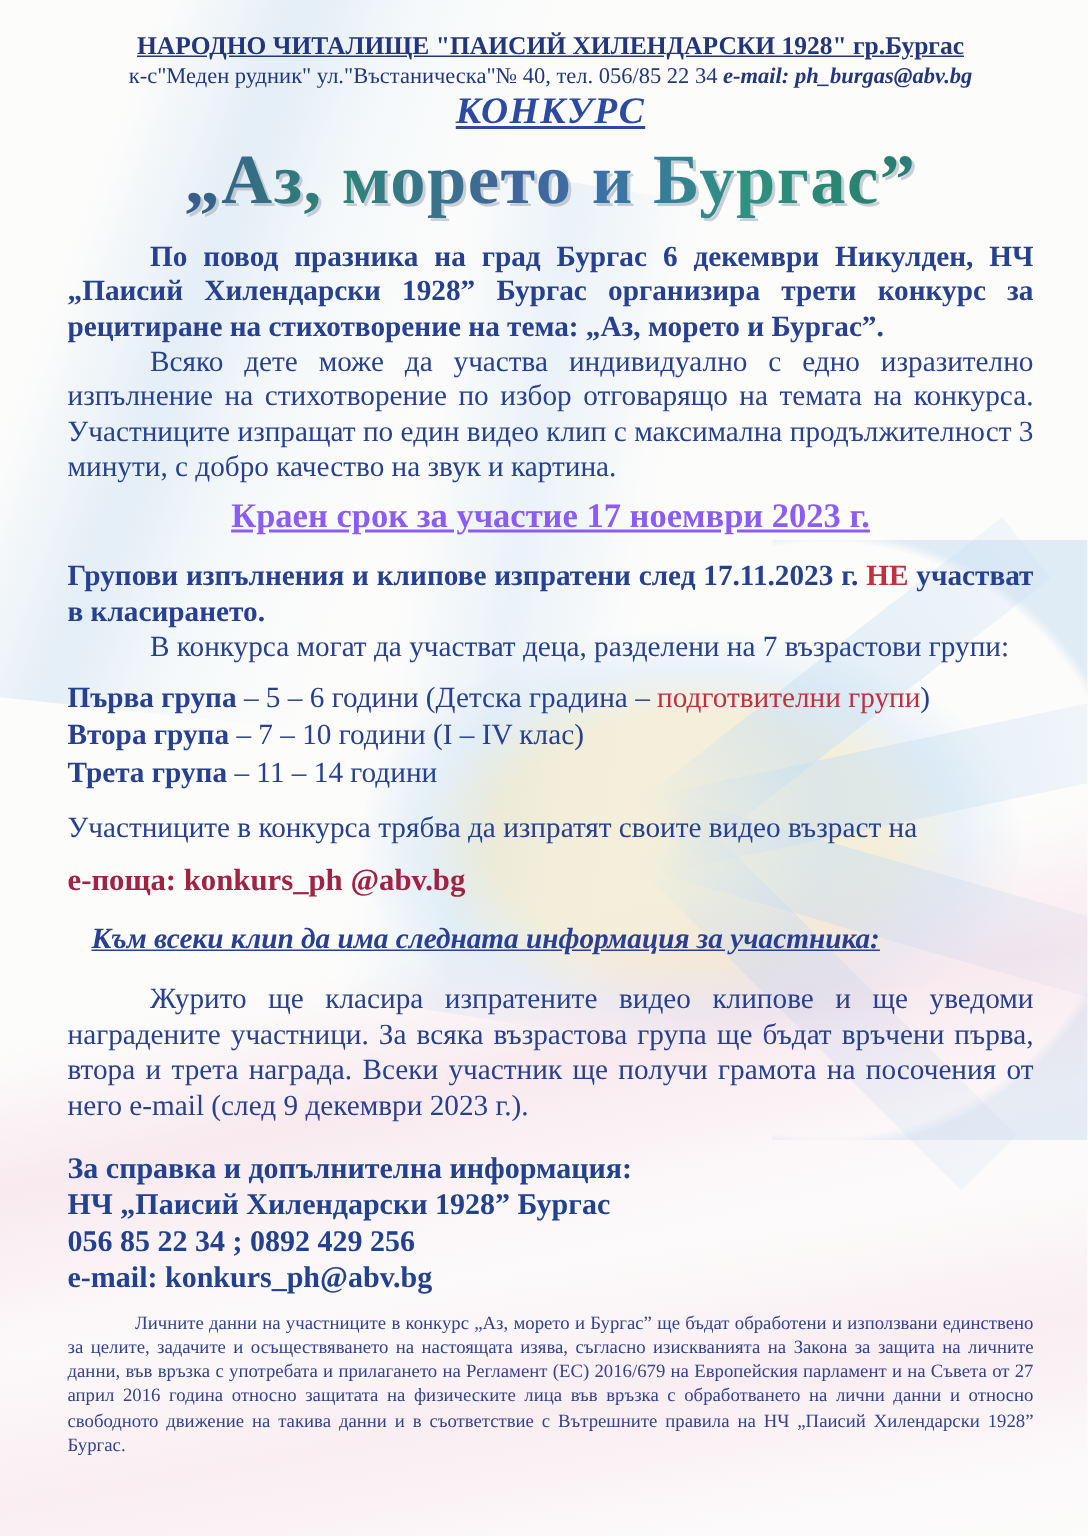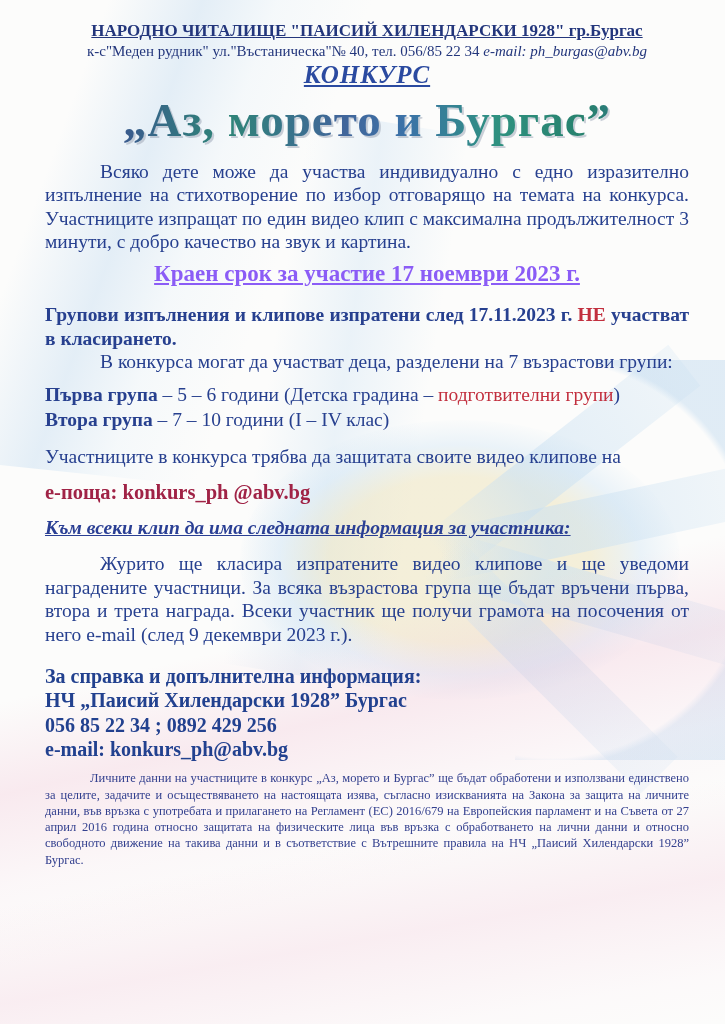--- a/index.html
+++ b/index.html
@@ -36,21 +36,21 @@
   }
   .wm-pink-2 {
     left:-100px; top:840px; width:980px; height:240px; transform:rotate(-10deg);
     background:linear-gradient(180deg, transparent 0, rgba(244,210,224,.35) 40%, rgba(252,240,246,.22) 80%, transparent 100%);
   }
   
   .content { position:relative; z-index:2; padding:20px 36px 0 45px; color:#27408f; }
   .org-header { text-align:center; color:#23367c; }
   .org-name { font-size:17px; font-weight:bold; text-decoration:underline; line-height:1.25; }
   .org-address { font-size:15px; line-height:1.25; margin-top:1px; }
-  .org-address .em { font-style:italic; }
+  .org-address .em { font-style:italic;font-weight:bold; }
   .contest-heading {
     text-align:center; font-size:25px; font-weight:bold; font-style:italic;
     text-decoration:underline; color:#2b4aa0; letter-spacing:1px;
   }
   .main-title {
     margin:2px 0 10px 0; text-align:center; font-size:47px; font-weight:bold; line-height:1.25;
     letter-spacing:1px;
     background:linear-gradient(90deg,#36508c 0%,#3a5a8e 12%,#2e8577 28%,#41659a 46%,#3b72a8 56%,#2f9180 70%,#27816d 84%,#3a6ca8 100%);
     -webkit-background-clip:text; background-clip:text; color:transparent;
     filter:drop-shadow(2px 2px 0 rgba(160,170,185,.55));
@@ -62,21 +62,21 @@
     margin:8px 0 16px 0; text-align:center; font-size:23px; font-weight:bold;
   }
   .deadline-heading span { color:#8b5cf6; text-decoration:underline; }
   .red-bold { color:#c22f3e; font-weight:bold; }
   .red { color:#c22f3e; }
   .b { font-weight:bold; }
   .groups { margin-top:10px; font-size:19.5px; line-height:1.28; }
   .send-line { margin-top:12px; }
   .email-line { margin:12px 0 0 0; font-size:20.5px; font-weight:bold; color:#a02346; }
   .info-underline { margin-top:12px; font-size:19.5px; font-weight:bold; font-style:italic; color:#2a3f94; line-height:1.26; }
-  .info-underline p { margin:0; text-decoration:underline; text-align:justify; }
+  .info-underline p { margin:16px; text-decoration:underline; text-align:justify; }
   .jury { margin-top:12px; }
   .contact-block { margin-top:18px; font-size:20px; font-weight:bold; line-height:1.22; color:#22418f; }
   .fine-print { margin-top:9px; font-size:12.5px; line-height:1.3; color:#34418f; }
   .fine-print p { margin:0; text-align:justify; text-indent:45px; }
 </style>
 </head>
 <body>
 
 <div class="page">
 
@@ -96,36 +96,38 @@
     <div class="org-header">
       <div class="org-name">НАРОДНО ЧИТАЛИЩЕ "ПАИСИЙ ХИЛЕНДАРСКИ 1928" гр.Бургас</div>
       <div class="org-address">
         <span>к-с"Меден рудник" ул."Въстаническа"№ 40, тел. 056/85 22 34 </span><span class="em">e-mail: ph_burgas@abv.bg</span>
       </div>
     </div>
 
     <div class="contest-heading">КОНКУРС</div>
     <h1 class="main-title">„Аз, морето и Бургас”</h1>
 
+    <p class="para bold-para indent">По повод празника на град Бургас 6 декември Никулден, НЧ „Паисий Хилендарски 1928” Бургас организира  трети конкурс за рецитиране на стихотворение на тема: „Аз, морето и Бургас”.</p>
     <p class="para indent">Всяко дете може да участва индивидуално с едно изразително изпълнение на стихотворение по избор отговарящо на темата на конкурса. Участниците изпращат по един видео клип с максимална продължителност 3 минути, с добро качество на звук и картина.</p>
 
     <div class="deadline-heading">
       <span>Краен срок за участие 17 ноември 2023 г.</span>
     </div>
 
     <p class="para bold-para"><span>Групови изпълнения и клипове изпратени след 17.11.2023 г. </span><span class="red-bold">НЕ</span><span> участват в класирането.</span></p>
 
     <p class="para indent">В конкурса могат да участват деца, разделени на 7 възрастови групи:</p>
 
     <div class="groups">
       <div><span class="b">Първа група</span><span> – 5 – 6 години (Детска градина – </span><span class="red">подготвителни групи</span><span>)</span></div>
       <div><span class="b">Втора група</span><span> – 7 – 10 години (I – IV клас)</span></div>
+      <div><span class="b">Трета група</span><span> – 11 – 14 години</span></div>
     </div>
 
-    <p class="para send-line">Участниците в конкурса трябва да защитата своите видео клипове на</p>
+    <p class="para send-line">Участниците в конкурса трябва да изпратят своите видео възраст на</p>
 
     <p class="email-line">e-поща: konkurs_ph @abv.bg</p>
 
     <div class="info-underline">
       <p>Към всеки клип да има следната информация за участника:</p>
     </div>
 
     <p class="para indent jury">Журито ще класира изпратените видео клипове и ще уведоми наградените участници. За всяка възрастова група  ще бъдат връчени първа, втора и трета награда. Всеки участник ще получи грамота на посочения от него e-mail (след 9 декември 2023 г.).</p>
 
     <div class="contact-block">

